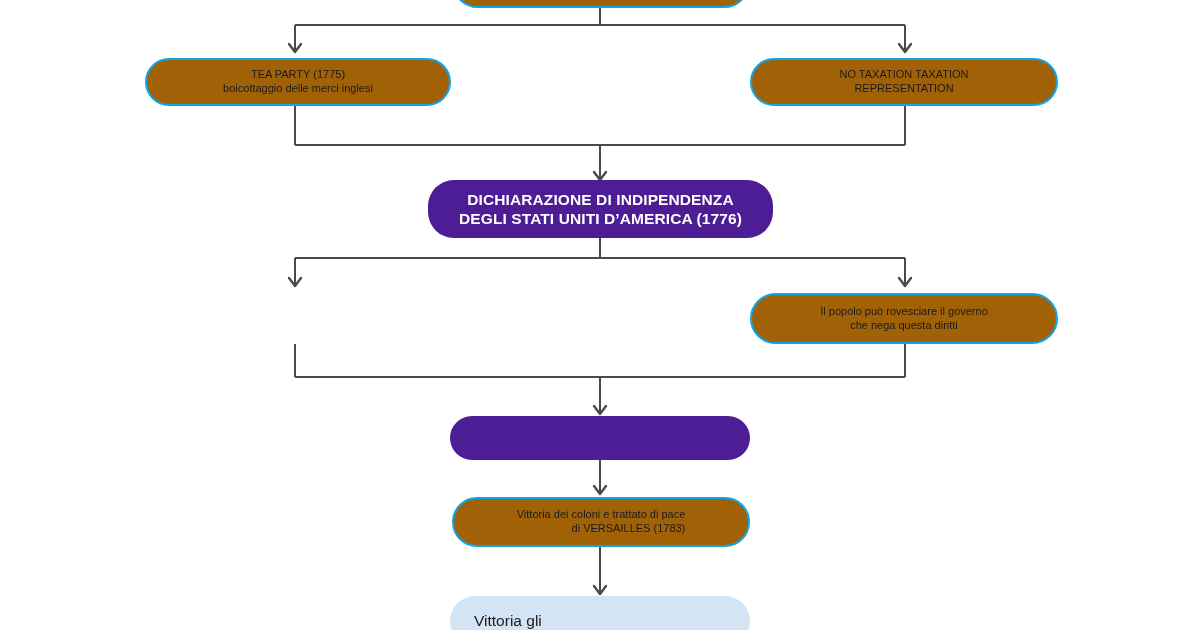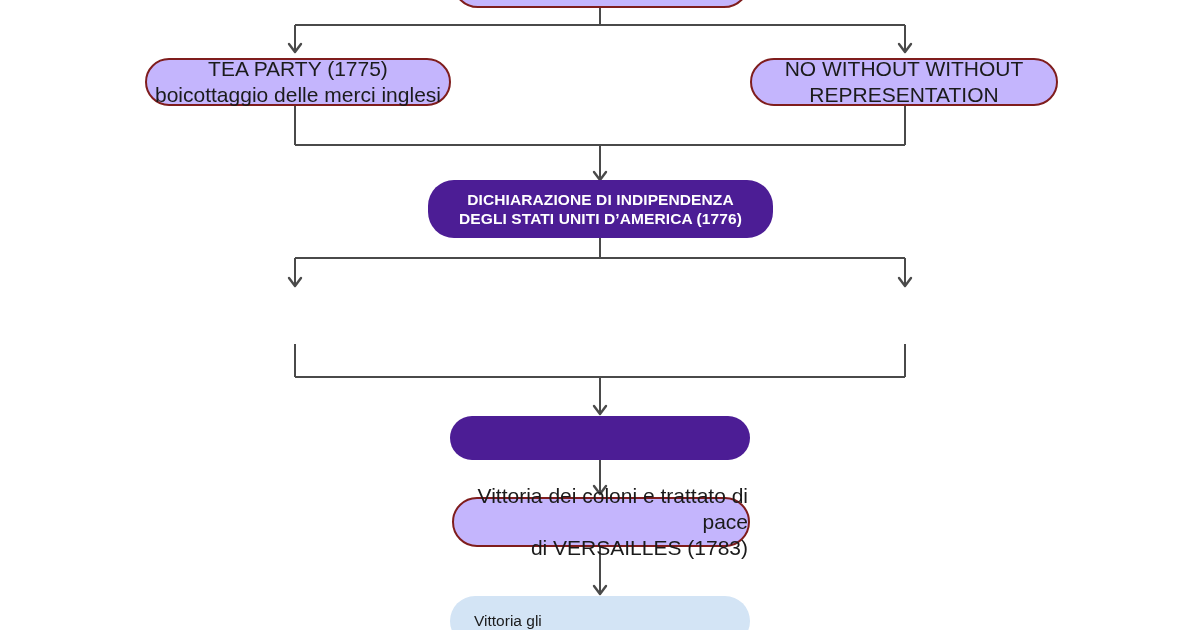--- a/index.html
+++ b/index.html
@@ -37,25 +37,25 @@
     text-align: center;
     line-height: 1.25;
     z-index: 2;
   }
   .node .label {
     display: block;
     white-space: pre-line;
   }
   
   .node.outline {
-    background: #c4b5fd;
-    border: 2px solid #7f1d1d;
+    background: #a16207;
+    border: 2px solid #0ea5e9;
     border-radius: 26px;
     color: #1b1b1b;
-    font-size: 21px;
+    font-size: 11px;
   }
   
   .node.solid-dark {
     background: #4c1d95;
     border: none;
     border-radius: 26px;
     color: #ffffff;
     font-weight: bold;
     font-size: 15.5px;
     letter-spacing: 0.1px;
@@ -119,30 +119,34 @@
   <div class="node outline" style="left:452px; top:-44px; width:298px; height:52px;">
     <span class="label"></span>
   </div>
 
   <div class="node outline" style="left:145px; top:58px; width:306px; height:48px;">
     <span class="label">TEA PARTY (1775)
 boicottaggio delle merci inglesi</span>
   </div>
 
   <div class="node outline" style="left:750px; top:58px; width:308px; height:48px;">
-    <span class="label">NO WITHOUT WITHOUT
+    <span class="label">NO TAXATION TAXATION
 REPRESENTATION</span>
   </div>
 
   <div class="node solid-dark" style="left:428px; top:180px; width:345px; height:58px;">
     <span class="label">DICHIARAZIONE DI INDIPENDENZA
 DEGLI STATI UNITI D’AMERICA (1776)</span>
   </div>
 
 
+  <div class="node outline" style="left:750px; top:293px; width:308px; height:51px;">
+    <span class="label">Il popolo può rovesciare il governo
+che nega questa diritti</span>
+  </div>
 
   <div class="node solid-dark" style="left:450px; top:416px; width:300px; height:44px;">
     <span class="label"></span>
   </div>
 
   <div class="node outline" style="left:452px; top:497px; width:298px; height:50px;text-align:right;">
     <span class="label">Vittoria dei coloni e trattato di pace
 di VERSAILLES (1783)</span>
   </div>
 

